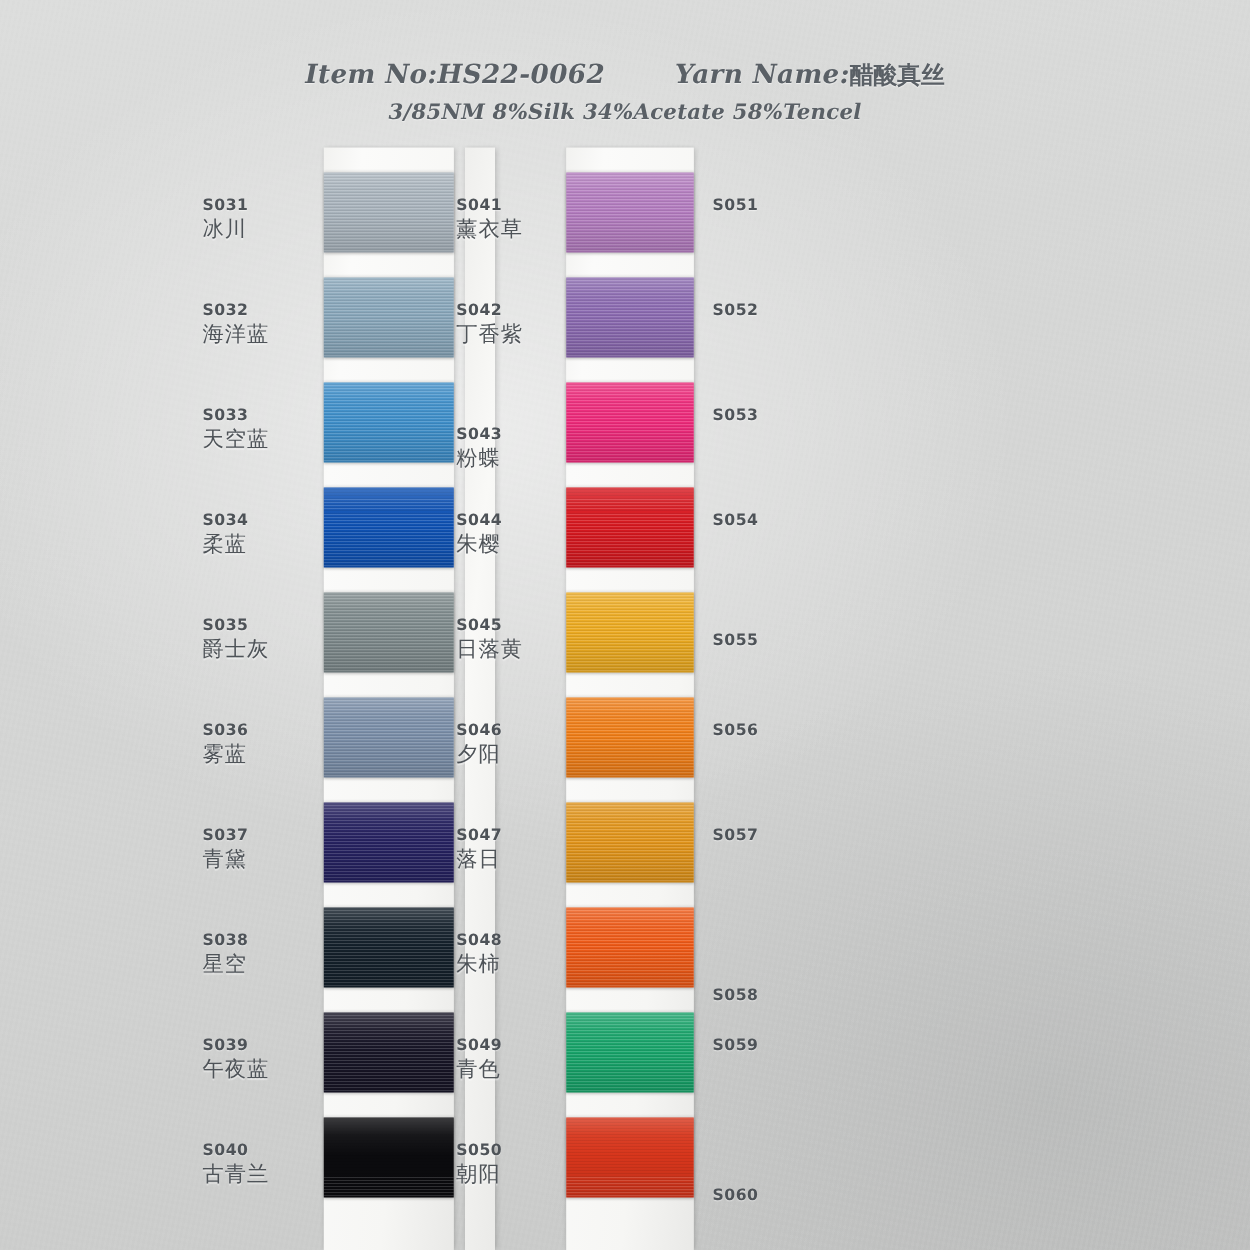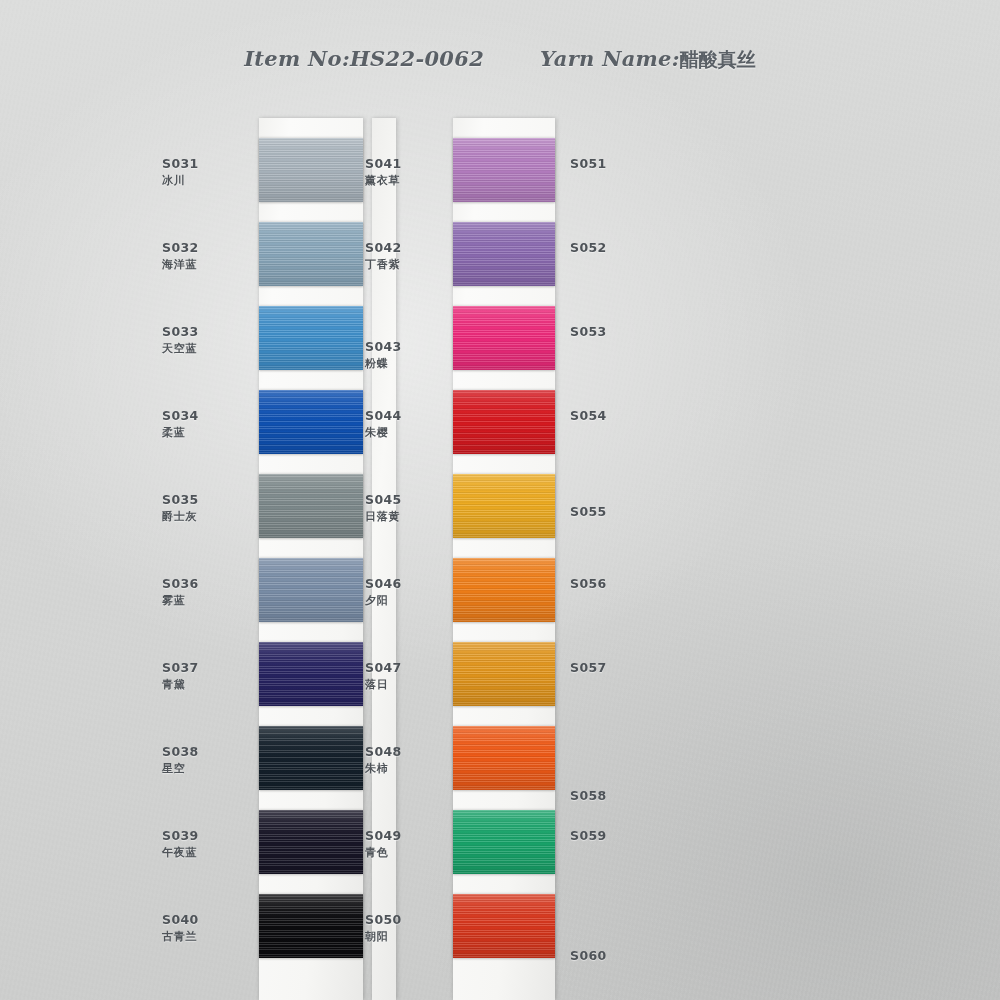--- a/index.html
+++ b/index.html
@@ -143,38 +143,39 @@
   .label .code {
     display: block;
     font-family: "DejaVu Sans", sans-serif;
     font-size: 12.5px;
     font-weight: bold;
     letter-spacing: 0.4px;
   }
   .label .cn {
     display: block;
     font-family: "DejaVu Sans", sans-serif;
-    font-size: 11px;
-    font-weight: bold;
+    font-size: 17px;
+    font-weight: normal;
     letter-spacing: 0.8px;
     margin-top: 2px;
   }
   .label.col-a { left: 162px; }
   .label.col-b { left: 365px; }
   .label.col-c { left: 570px; }
 </style>
 </head>
 <body>
 
 <div id="photo">
 
   <div class="header">
     <div class="hdr-line1">
       <span>Item No:</span><span>HS22-0062</span><span class="gap"></span><span>Yarn Name:</span><span class="yarn-cn">醋酸真丝</span>
     </div>
+    <div class="hdr-line2">3/85NM 8%Silk 34%Acetate 58%Tencel</div>
   </div>
 
   <div class="strip s1"></div>
   <div class="strip s2"></div>
   <div class="strip s3"></div>
 
   <div id="dynamic">
       <div class="swatch" style="left: 259px; width: 104px; top: 138px; height: 64px; background: rgb(169, 180, 189);"></div>
       <div class="label col-a" style="top: 156px;">
         <span class="code">S031</span>

